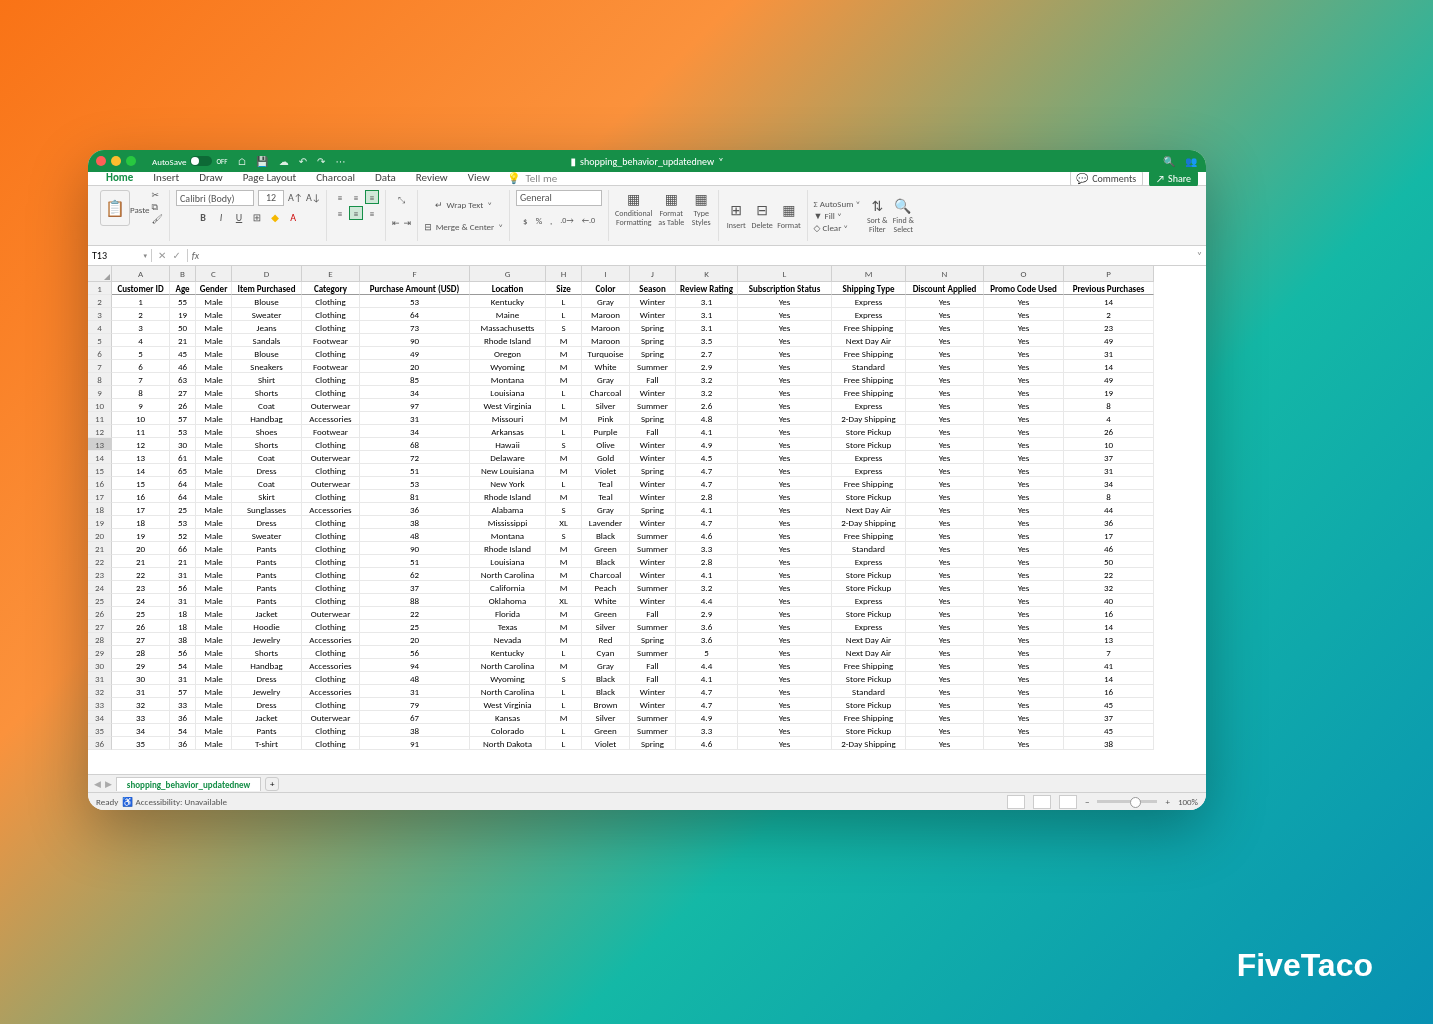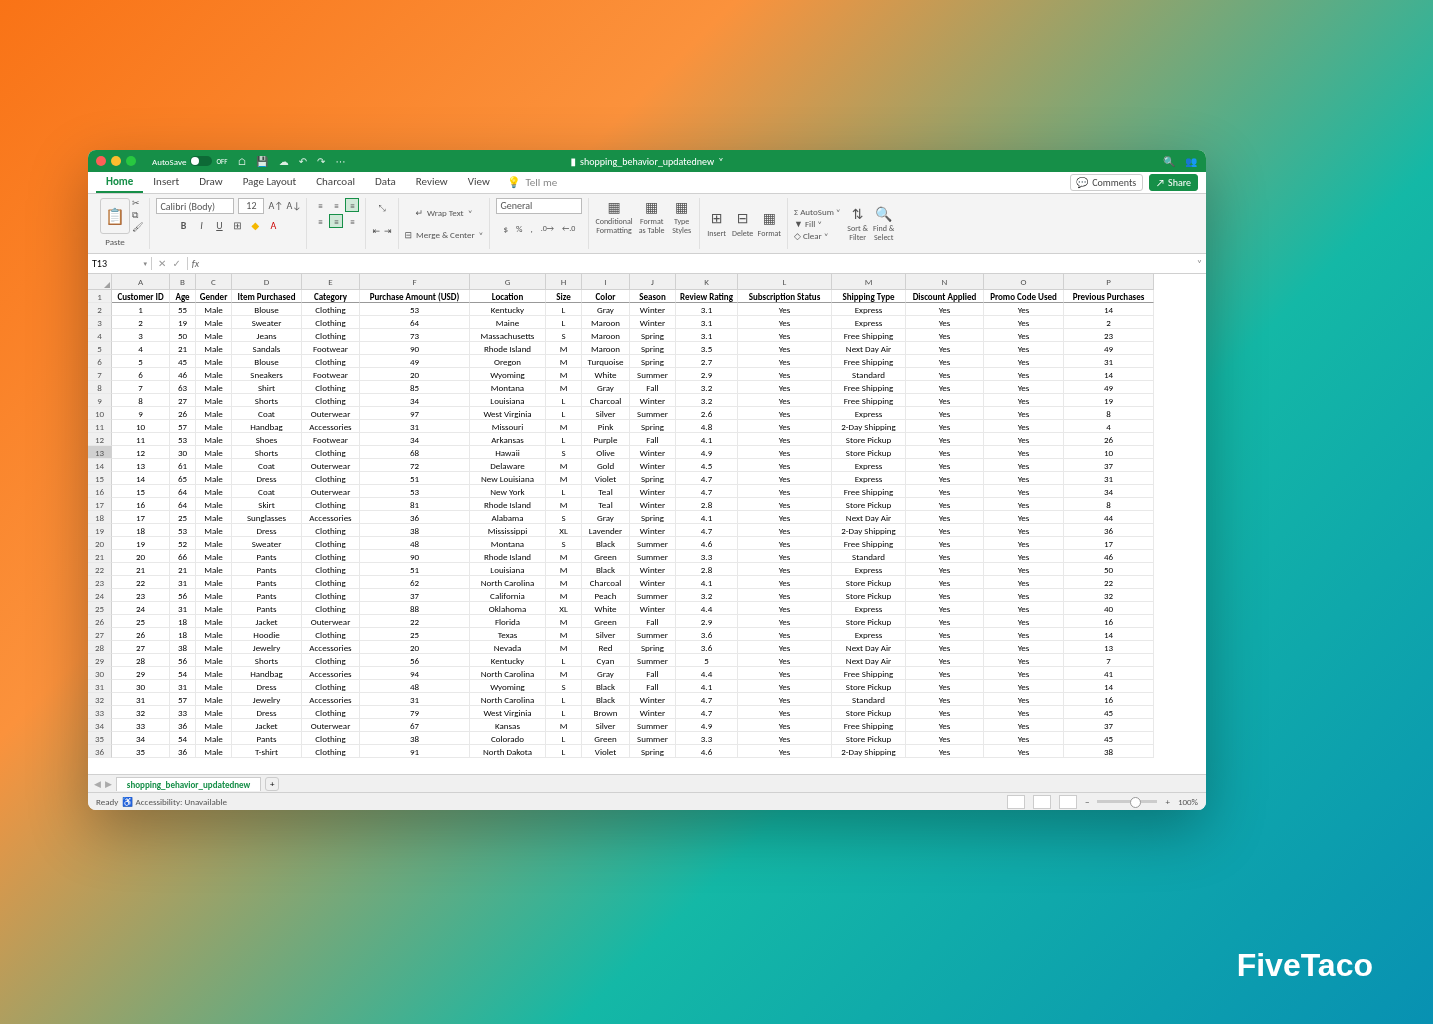--- a/index.html
+++ b/index.html
@@ -8,21 +8,21 @@
   width: 1433px; height: 1024px;
   background: linear-gradient(135deg, #f97316 0%, #fb923c 30%, #14b8a6 65%, #0891b2 100%);
   position: relative;
   overflow: hidden;
 }
 .app-window {
   position: absolute;
   left: 88px; top: 150px;
   width: 1118px; height: 660px;
   background: #f8f8f8;
-  border-radius: 8px;
+  border-radius: 16px;
   box-shadow: 0 20px 60px rgba(0,0,0,0.3);
   display: flex;
   flex-direction: column;
   overflow: hidden;
 }
 
 .titlebar {
   height: 22px;
   background: #168f48;
   display: flex;
@@ -40,21 +40,21 @@
 .autosave { margin-left: 16px; display: flex; align-items: center; gap: 4px; font-size: 9px; }
 .autosave-toggle { width: 22px; height: 10px; background: #0d6a36; border-radius: 5px; position: relative; }
 .autosave-toggle::after { content:""; position:absolute; left:1px; top:1px; width:8px; height:8px; background:#fff; border-radius:50%; }
 .title-icons { display:flex; gap:10px; margin-left:10px; }
 .title-icons span { opacity: 0.85; }
 .doc-title { position:absolute; left:50%; transform:translateX(-50%); display:flex; align-items:center; gap:4px; font-size:10px; }
 .title-right { margin-left:auto; display:flex; gap:10px; }
 
 
 .tabs {
-  height: 22px; background:#fff; display:flex; align-items:center; padding:0 8px; font-size:11px; color:#444; border-bottom:1px solid #d0d0d0;
+  height: 14px; background:#fff; display:flex; align-items:center; padding:0 8px; font-size:11px; color:#444; border-bottom:1px solid #d0d0d0;
 }
 .tab { padding:3px 10px; cursor:pointer; }
 .tab.active { border-bottom:2px solid #168f48; color:#168f48; font-weight:600; }
 .tabs-right { margin-left:auto; display:flex; gap:6px; }
 .btn-pill { border:1px solid #ccc; border-radius:3px; padding:1px 6px; font-size:10px; display:flex; align-items:center; gap:3px; }
 .btn-share { background:#168f48; color:#fff; border-color:#168f48; }
 .tellme { display:flex; align-items:center; gap:4px; color:#888; margin-left:8px; }
 
 
 .ribbon {
@@ -179,21 +179,21 @@
       <div class="btn-pill btn-share">
         <span>↗</span>
         <span>Share</span>
       </div>
     </div>
   </div>
 
   <div class="ribbon">
     <div class="rgroup">
       <div style="display:flex;">
-        <div style="display:flex; flex-direction:column; align-items:center;">
+        <div style="display:flex; flex-direction:row; align-items:center;">
           <div class="paste-box"></div>
           <div class="rlabel">Paste</div>
         </div>
         <div class="small-icons">
           <span>✂</span>
           <span>⧉</span>
           <span>🖌</span>
         </div>
       </div>
     </div>

